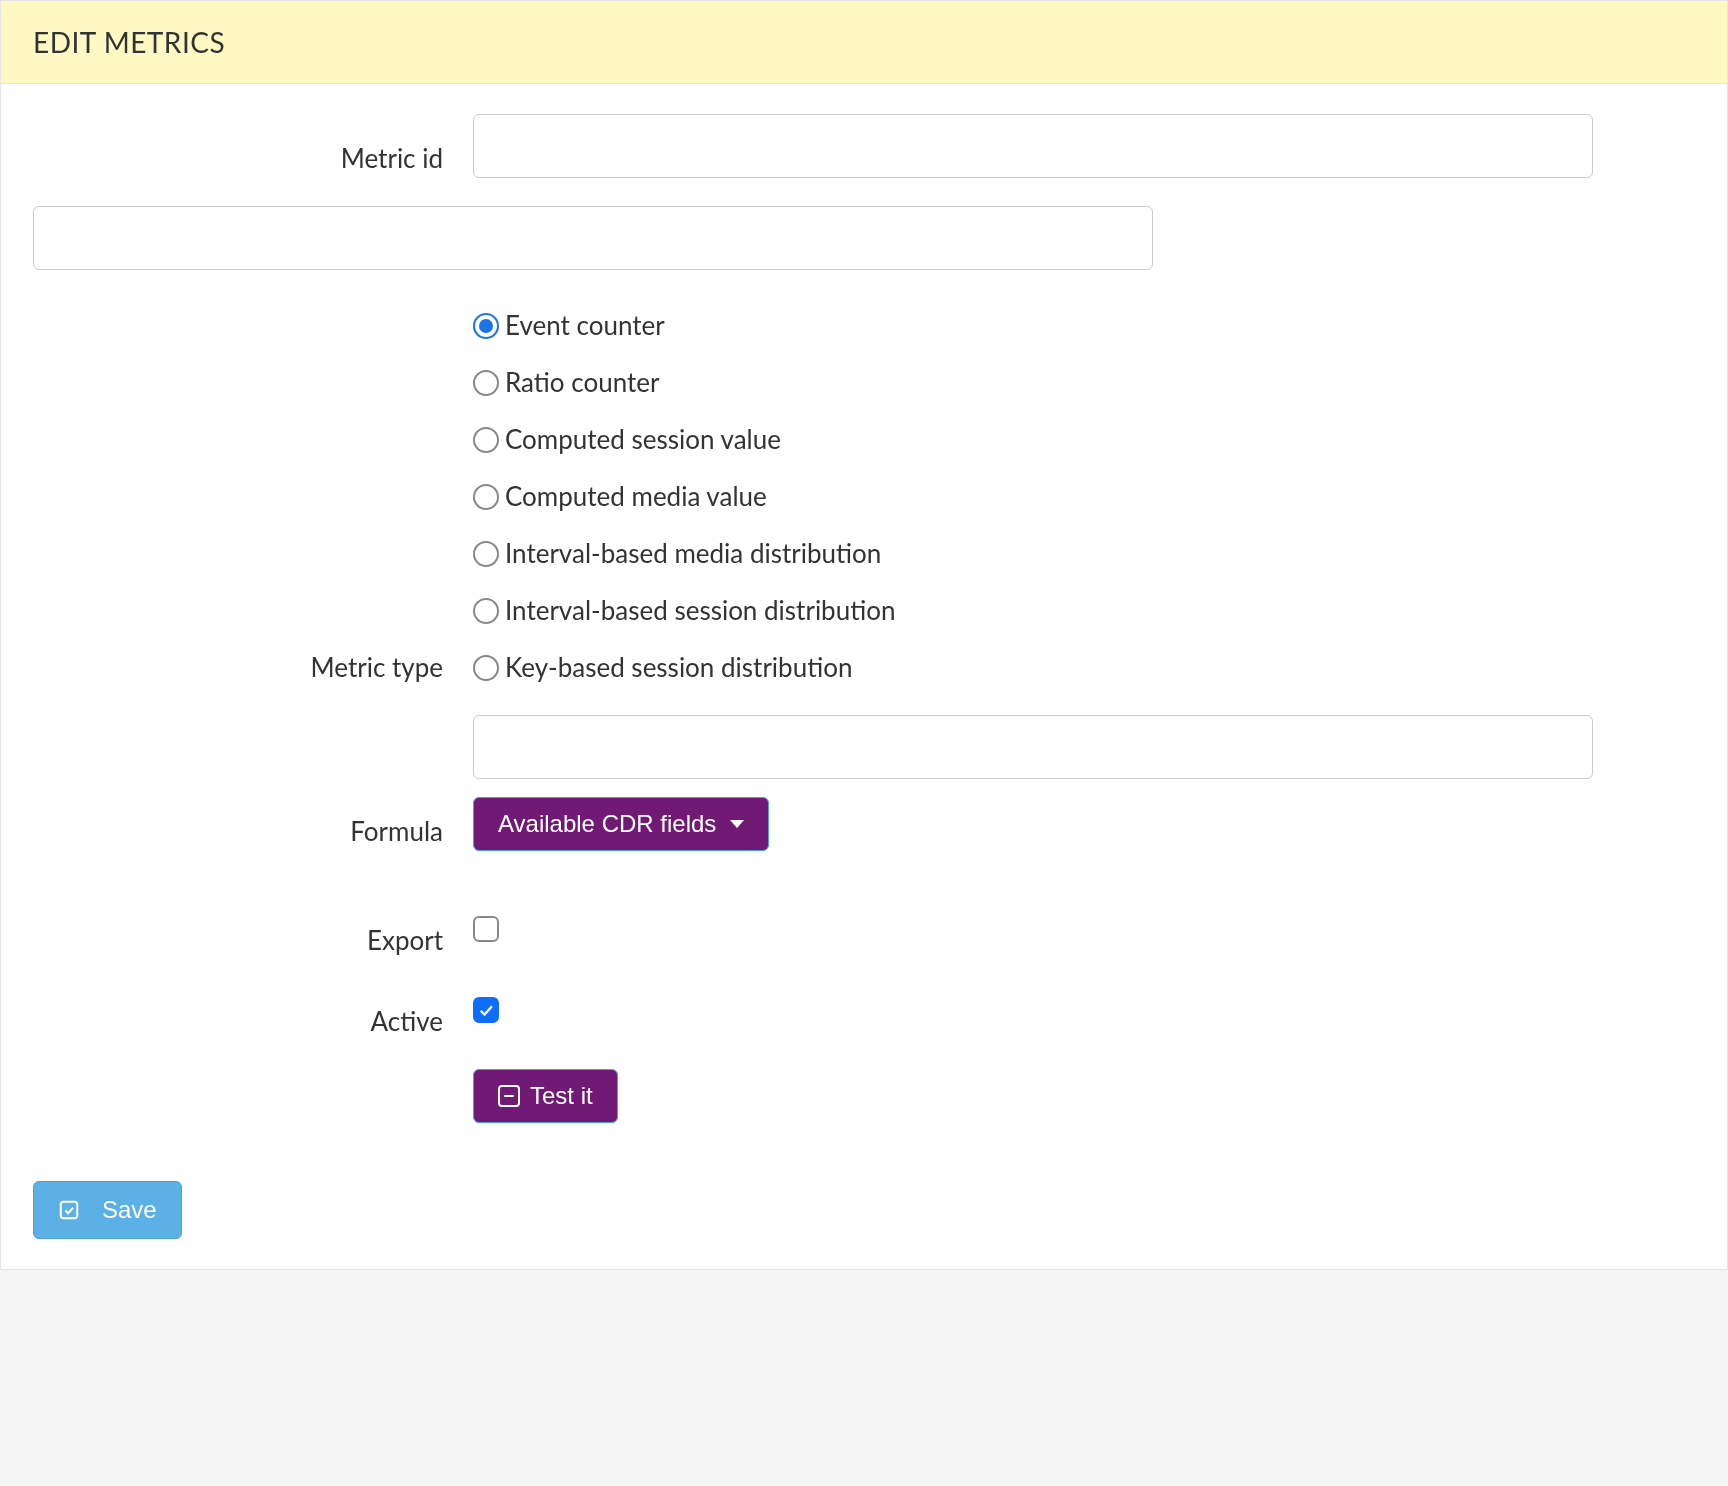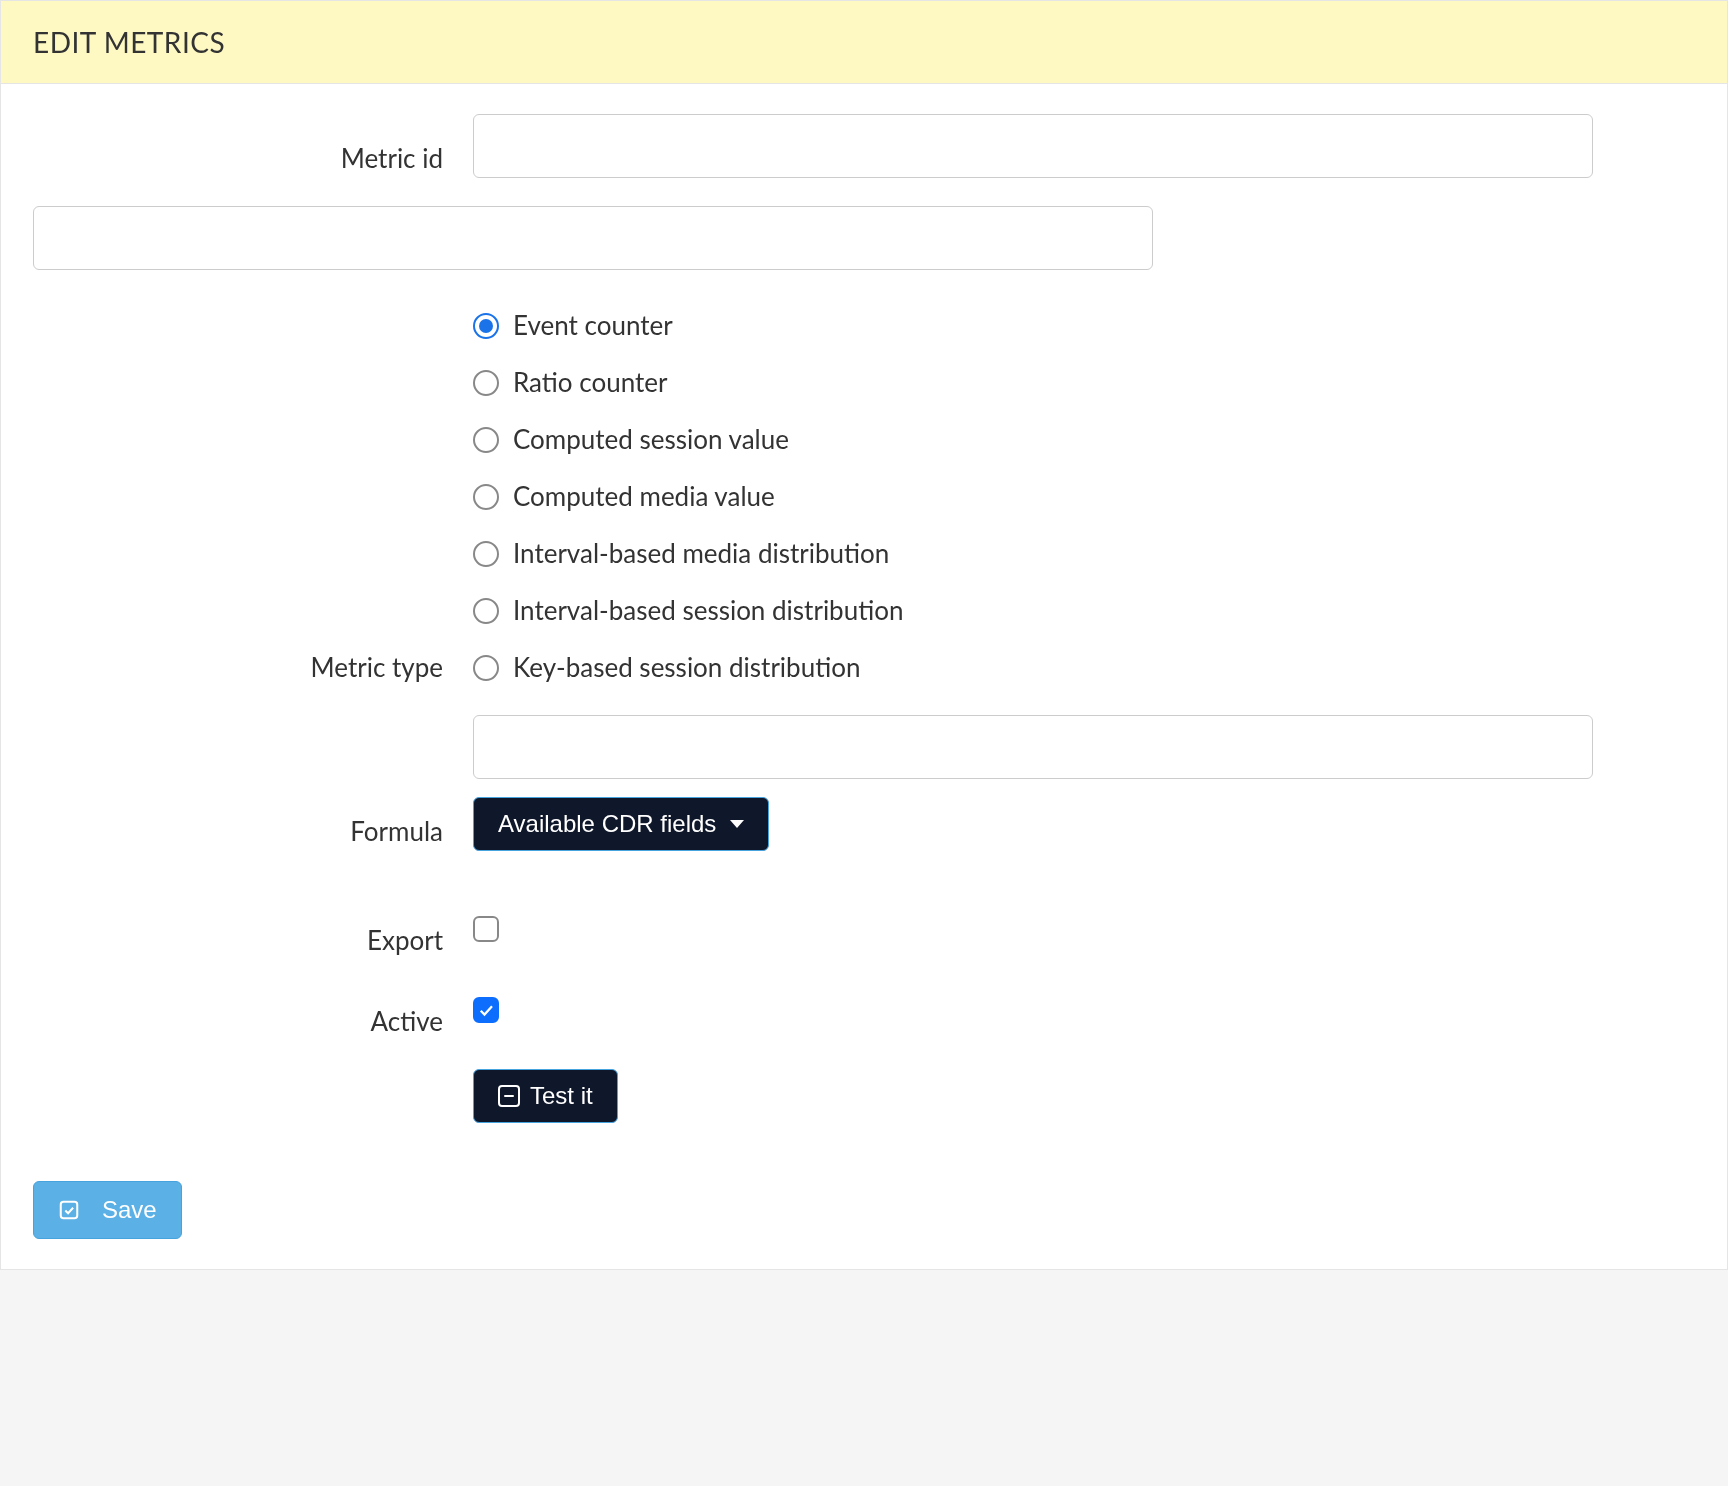--- a/index.html
+++ b/index.html
@@ -57,21 +57,21 @@
     border-radius: 6px;
     background: #fff;
     color: #555;
   }
   .radio-list, .check-list {
     padding-top: 8px;
   }
   .radio-item, .check-item {
     display: flex;
     align-items: center;
-    gap: 14px;
+    gap: 6px;
     margin-bottom: 18px;
     font-size: 26px;
     color: #333;
     cursor: pointer;
     user-select: none;
   }
   .radio-item:last-child { margin-bottom: 0; }
   .radio-circle {
     width: 26px;
     height: 26px;
@@ -117,21 +117,21 @@
     width: 18px;
     height: 18px;
     stroke: #fff;
     stroke-width: 3;
     fill: none;
   }
   .btn {
     display: inline-flex;
     align-items: center;
     gap: 10px;
-    background: #0f172a;
+    background: #701a75;
     color: #fff;
     border: 1px solid #46a3de;
     border-radius: 6px;
     padding: 14px 24px;
     font-size: 24px;
     cursor: pointer;
     line-height: 1;
   }
   .btn .caret {
     width: 0; height: 0;

